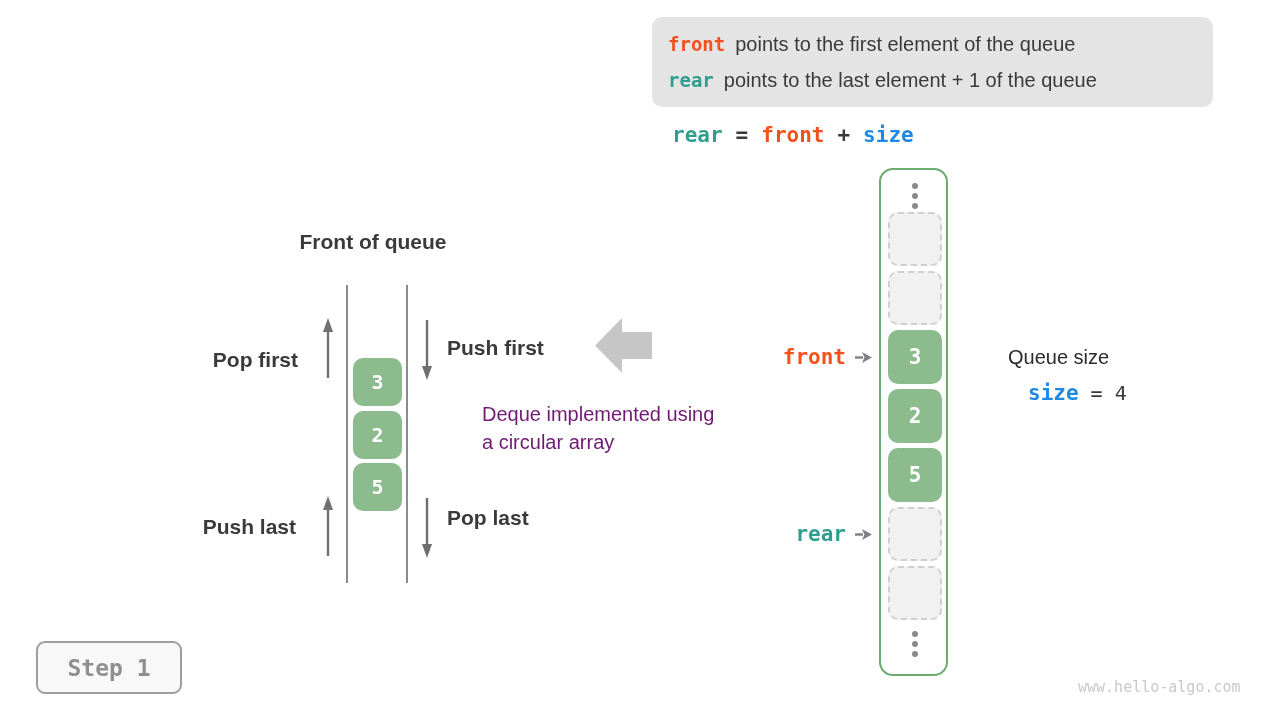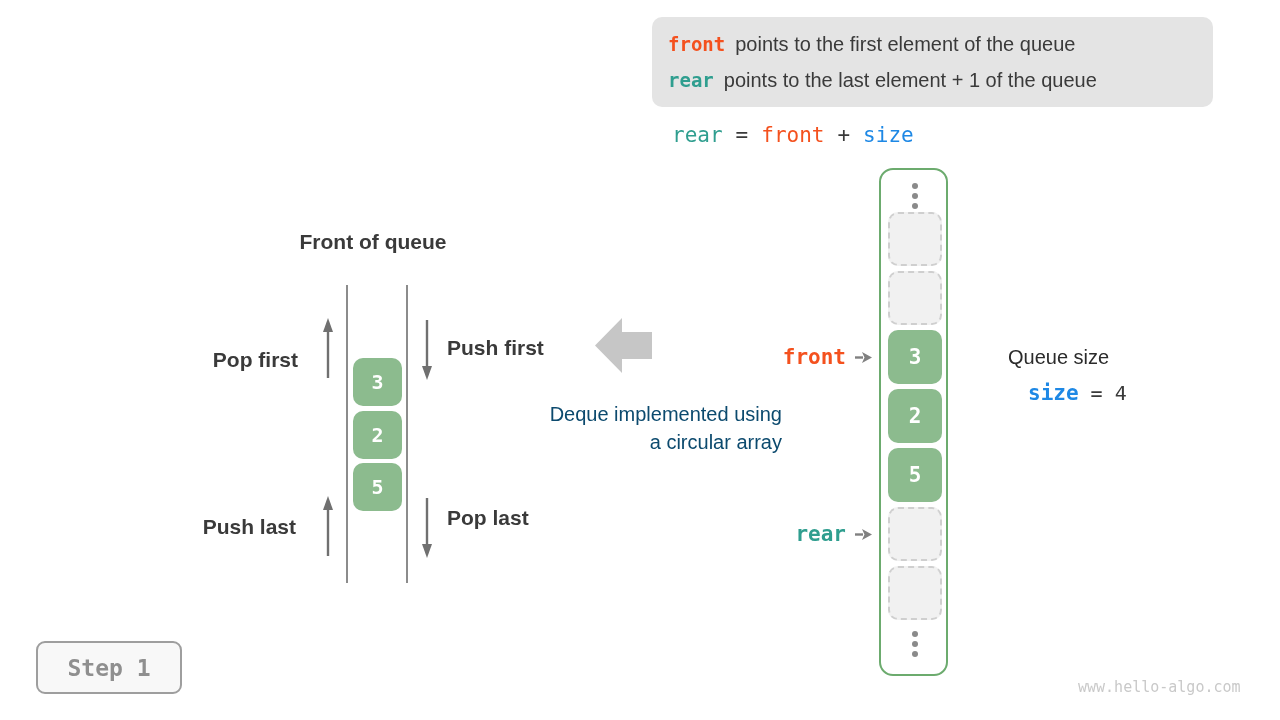--- a/index.html
+++ b/index.html
@@ -23,21 +23,21 @@
   .info-line { height: 36px; line-height: 36px; white-space: nowrap; }
   .info-code { font-family: "DejaVu Sans Mono", monospace; font-weight: bold; font-size: 19px; }
   .code-front { color: #f4511e; }
   .code-rear  { color: #2f9e8f; }
   .code-size  { color: #1e88e5; }
   .info-text { font-size: 20px; color: #3a3a3a; margin-left: 10px; }
 
   
   .formula {
     left: 672px; top: 121px; height: 28px; line-height: 28px;
-    font-family: "DejaVu Sans Mono", monospace; font-weight: normal; font-size: 21px;
+    font-family: "DejaVu Sans Mono", monospace; font-weight: bold; font-size: 21px;
     white-space: nowrap;
   }
   .formula span { margin-right: 13px; }
   .formula span:last-child { margin-right: 0; }
   .tok-dark { color: #3a3a3a; }
 
   
   .diagram-label { font-weight: bold; font-size: 21px; color: #3a3a3a; white-space: nowrap; }
   .label-center { width: 240px; text-align: center; }
   .label-right  { width: 148px; text-align: right; }
@@ -45,21 +45,21 @@
   .qcell {
     width: 49px; height: 48px; border-radius: 10px;
     background: #8cbb8e; color: #ffffff;
     font-family: "DejaVu Sans Mono", monospace; font-weight: bold; font-size: 20px;
     display: flex; align-items: center; justify-content: center;
   }
 
   
   .caption {
     left: 482px; top: 400px; width: 300px;
-    text-align: right; font-size: 20px; color: #0c4a6e; line-height: 28px;
+    text-align: left; font-size: 20px; color: #701a75; line-height: 28px;
   }
 
   
   .array-frame {
     left: 879px; top: 168px; width: 69px; height: 508px;
     border: 2px solid #6cab6e; border-radius: 14px; background: #ffffff;
   }
   .acell { left: 888px; width: 54px; height: 54px; border-radius: 10px; }
   .acell-empty { background: #f1f1f1; border: 2px dashed #cfcfcf; }
   .acell-filled {

